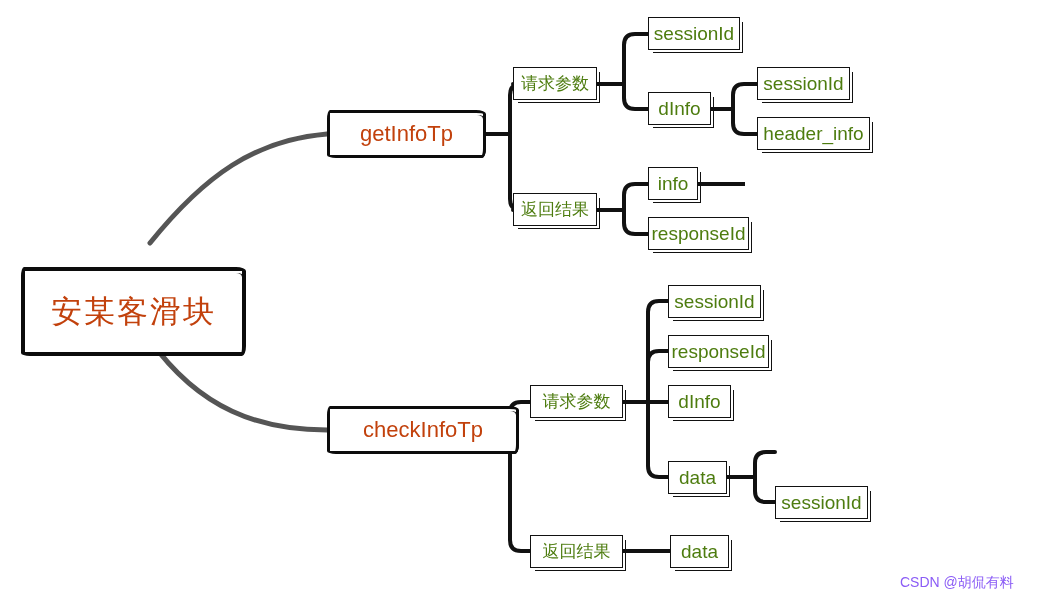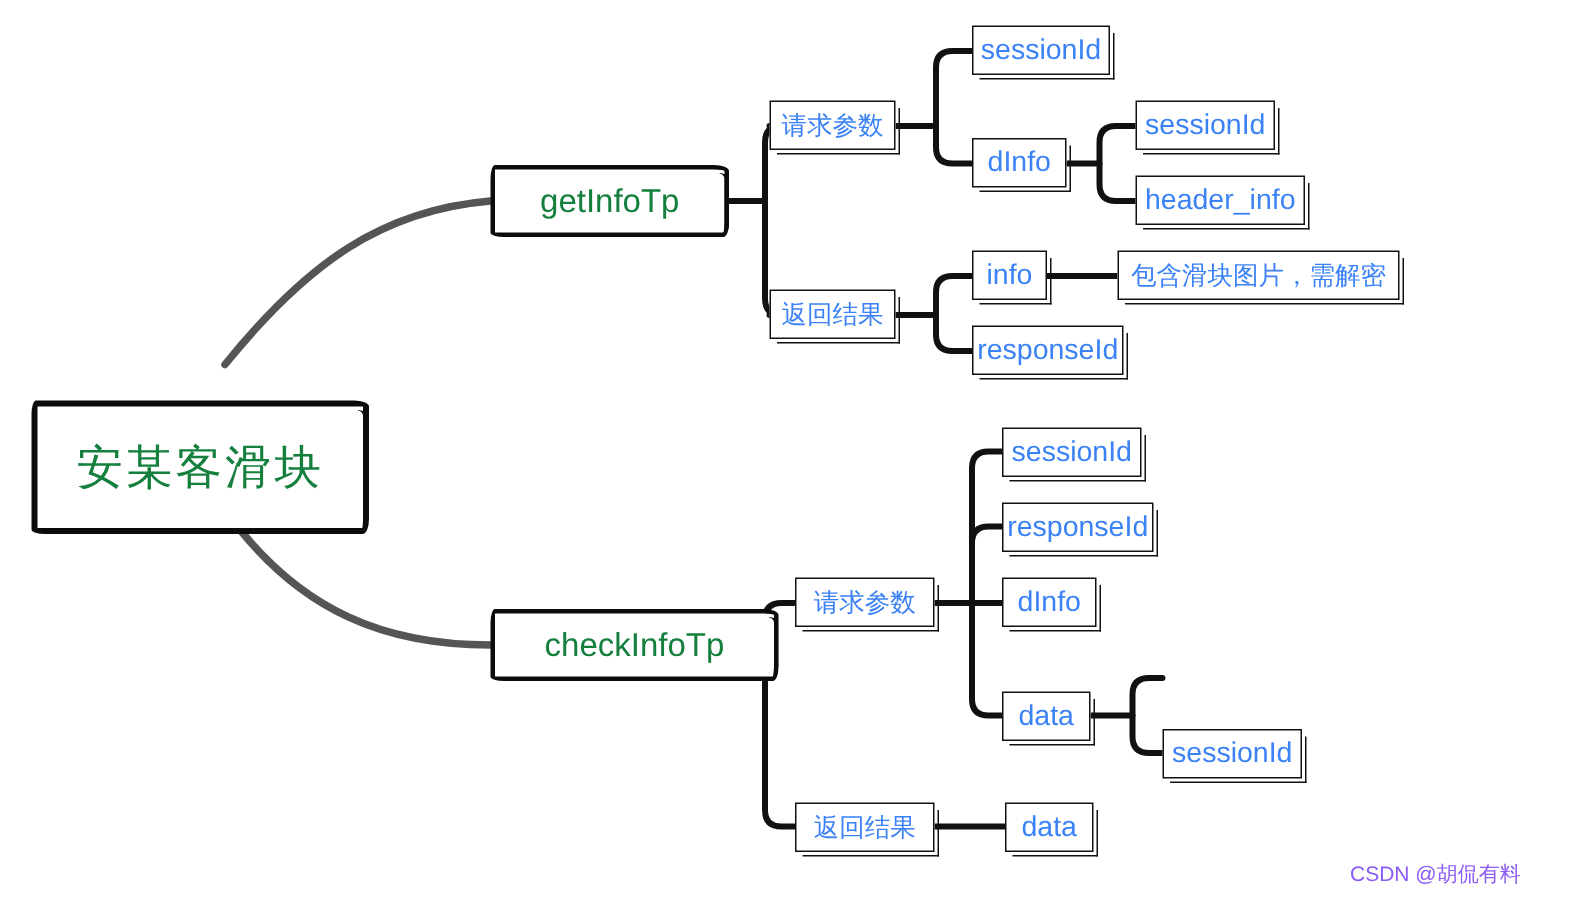--- a/index.html
+++ b/index.html
@@ -23,21 +23,21 @@
     height: 603px;
     pointer-events: none;
   }
   .node {
     position: absolute;
     box-sizing: border-box;
     display: flex;
     align-items: center;
     justify-content: center;
     background: #ffffff;
-    color: #3b82f6;
+    color: #4d7c0f;
     white-space: nowrap;
   }
   
   .node.plain {
     border: 1.6px solid #111111;
     font-size: 19px;
   }
   .node.plain::after {
     content: "";
     position: absolute;
@@ -47,21 +47,21 @@
     bottom: -4px;
     border-right: 1.6px solid #111111;
     border-bottom: 1.6px solid #111111;
     pointer-events: none;
   }
   
   .node.sketch {
     border: 3.4px solid #0c0c0c;
     border-radius: 3px 10px 4px 9px / 9px 4px 10px 3px;
     font-size: 22px;
-    color: #15803d;
+    color: #c2410c;
   }
   .node.sketch::after {
     content: "";
     position: absolute;
     left: 3px;
     right: -3px;
     top: 2px;
     bottom: -3px;
     border-right: 3px solid #0c0c0c;
     border-bottom: 2.4px solid #0c0c0c;
@@ -158,23 +158,20 @@
   </div>
 
   <div class="node plain cn" style="left:513px; top:193px; width:84px; height:33px;">
     <span>返回结果</span>
   </div>
 
   <div class="node plain" style="left:648px; top:167px; width:50px; height:33px;">
     <span>info</span>
   </div>
 
-  <div class="node plain cn" style="left:745px; top:167px; width:188px; height:33px;">
-    <span>包含滑块图片，需解密</span>
-  </div>
 
   <div class="node plain" style="left:648px; top:217px; width:101px; height:33px;">
     <span>responseId</span>
   </div>
 
   <div class="node sketch" style="left:327px; top:406px; width:192px; height:48px;">
     <span>checkInfoTp</span>
   </div>
 
   <div class="node plain cn" style="left:530px; top:385px; width:93px; height:33px;">

